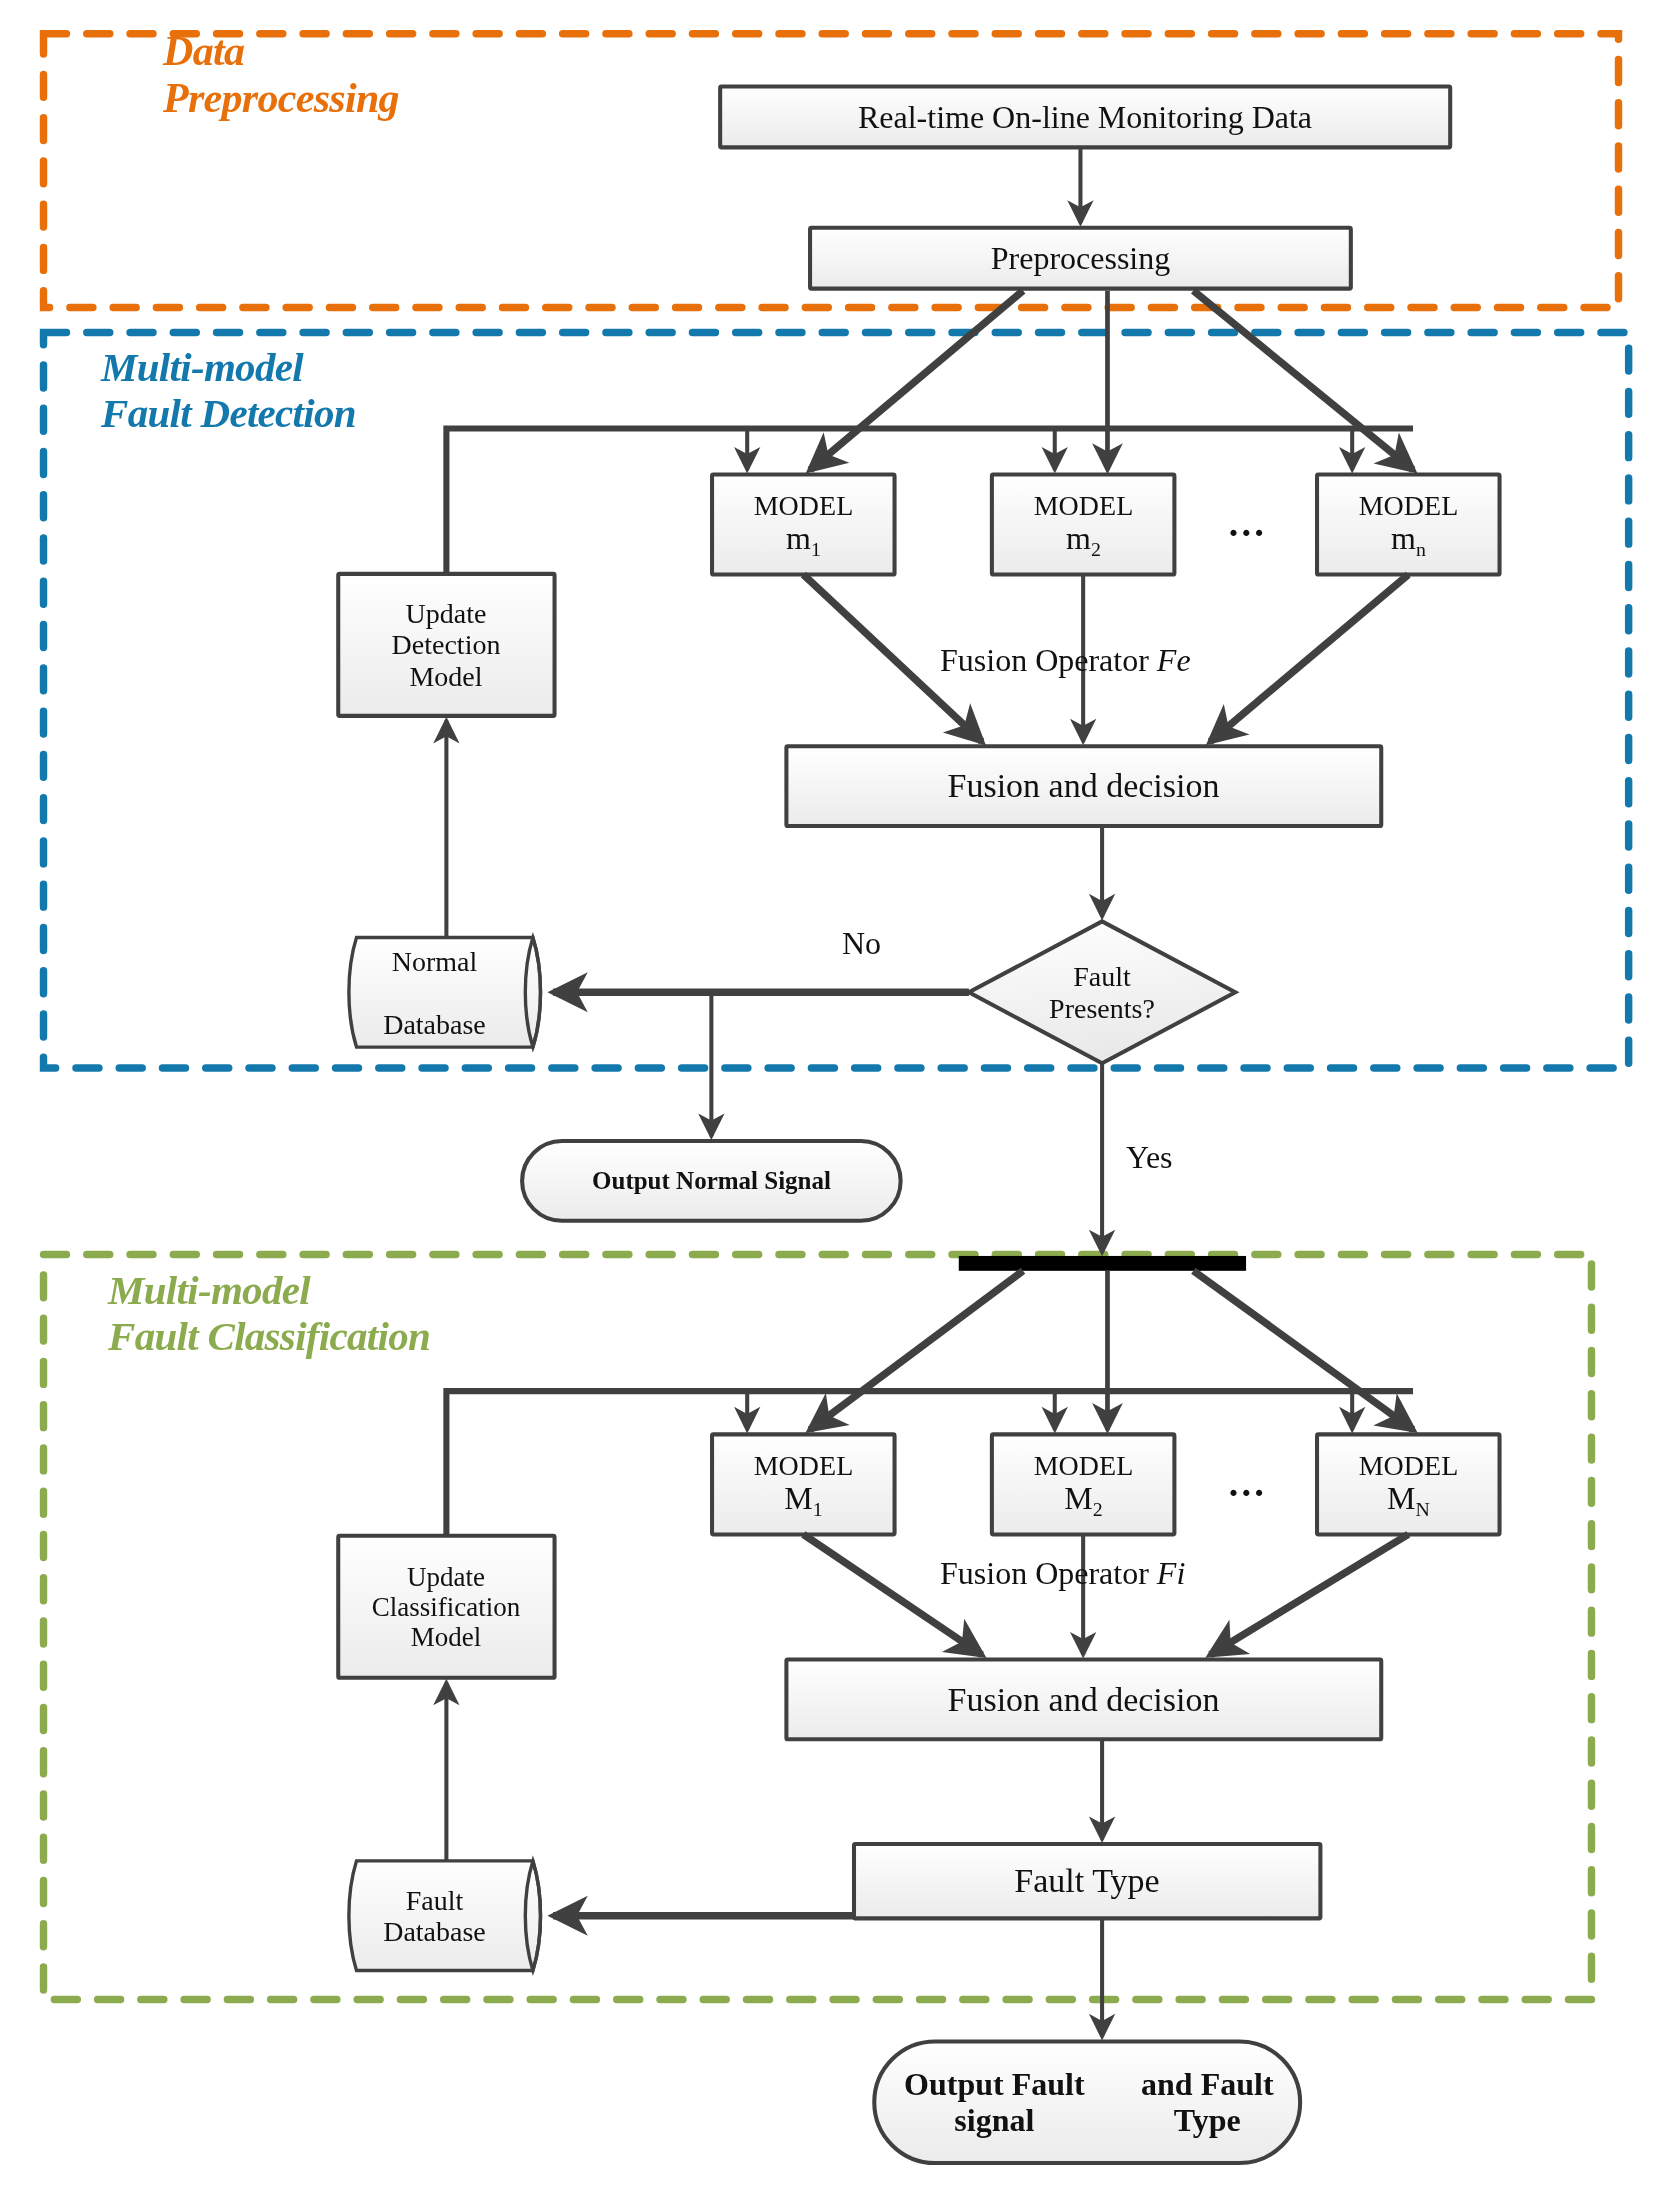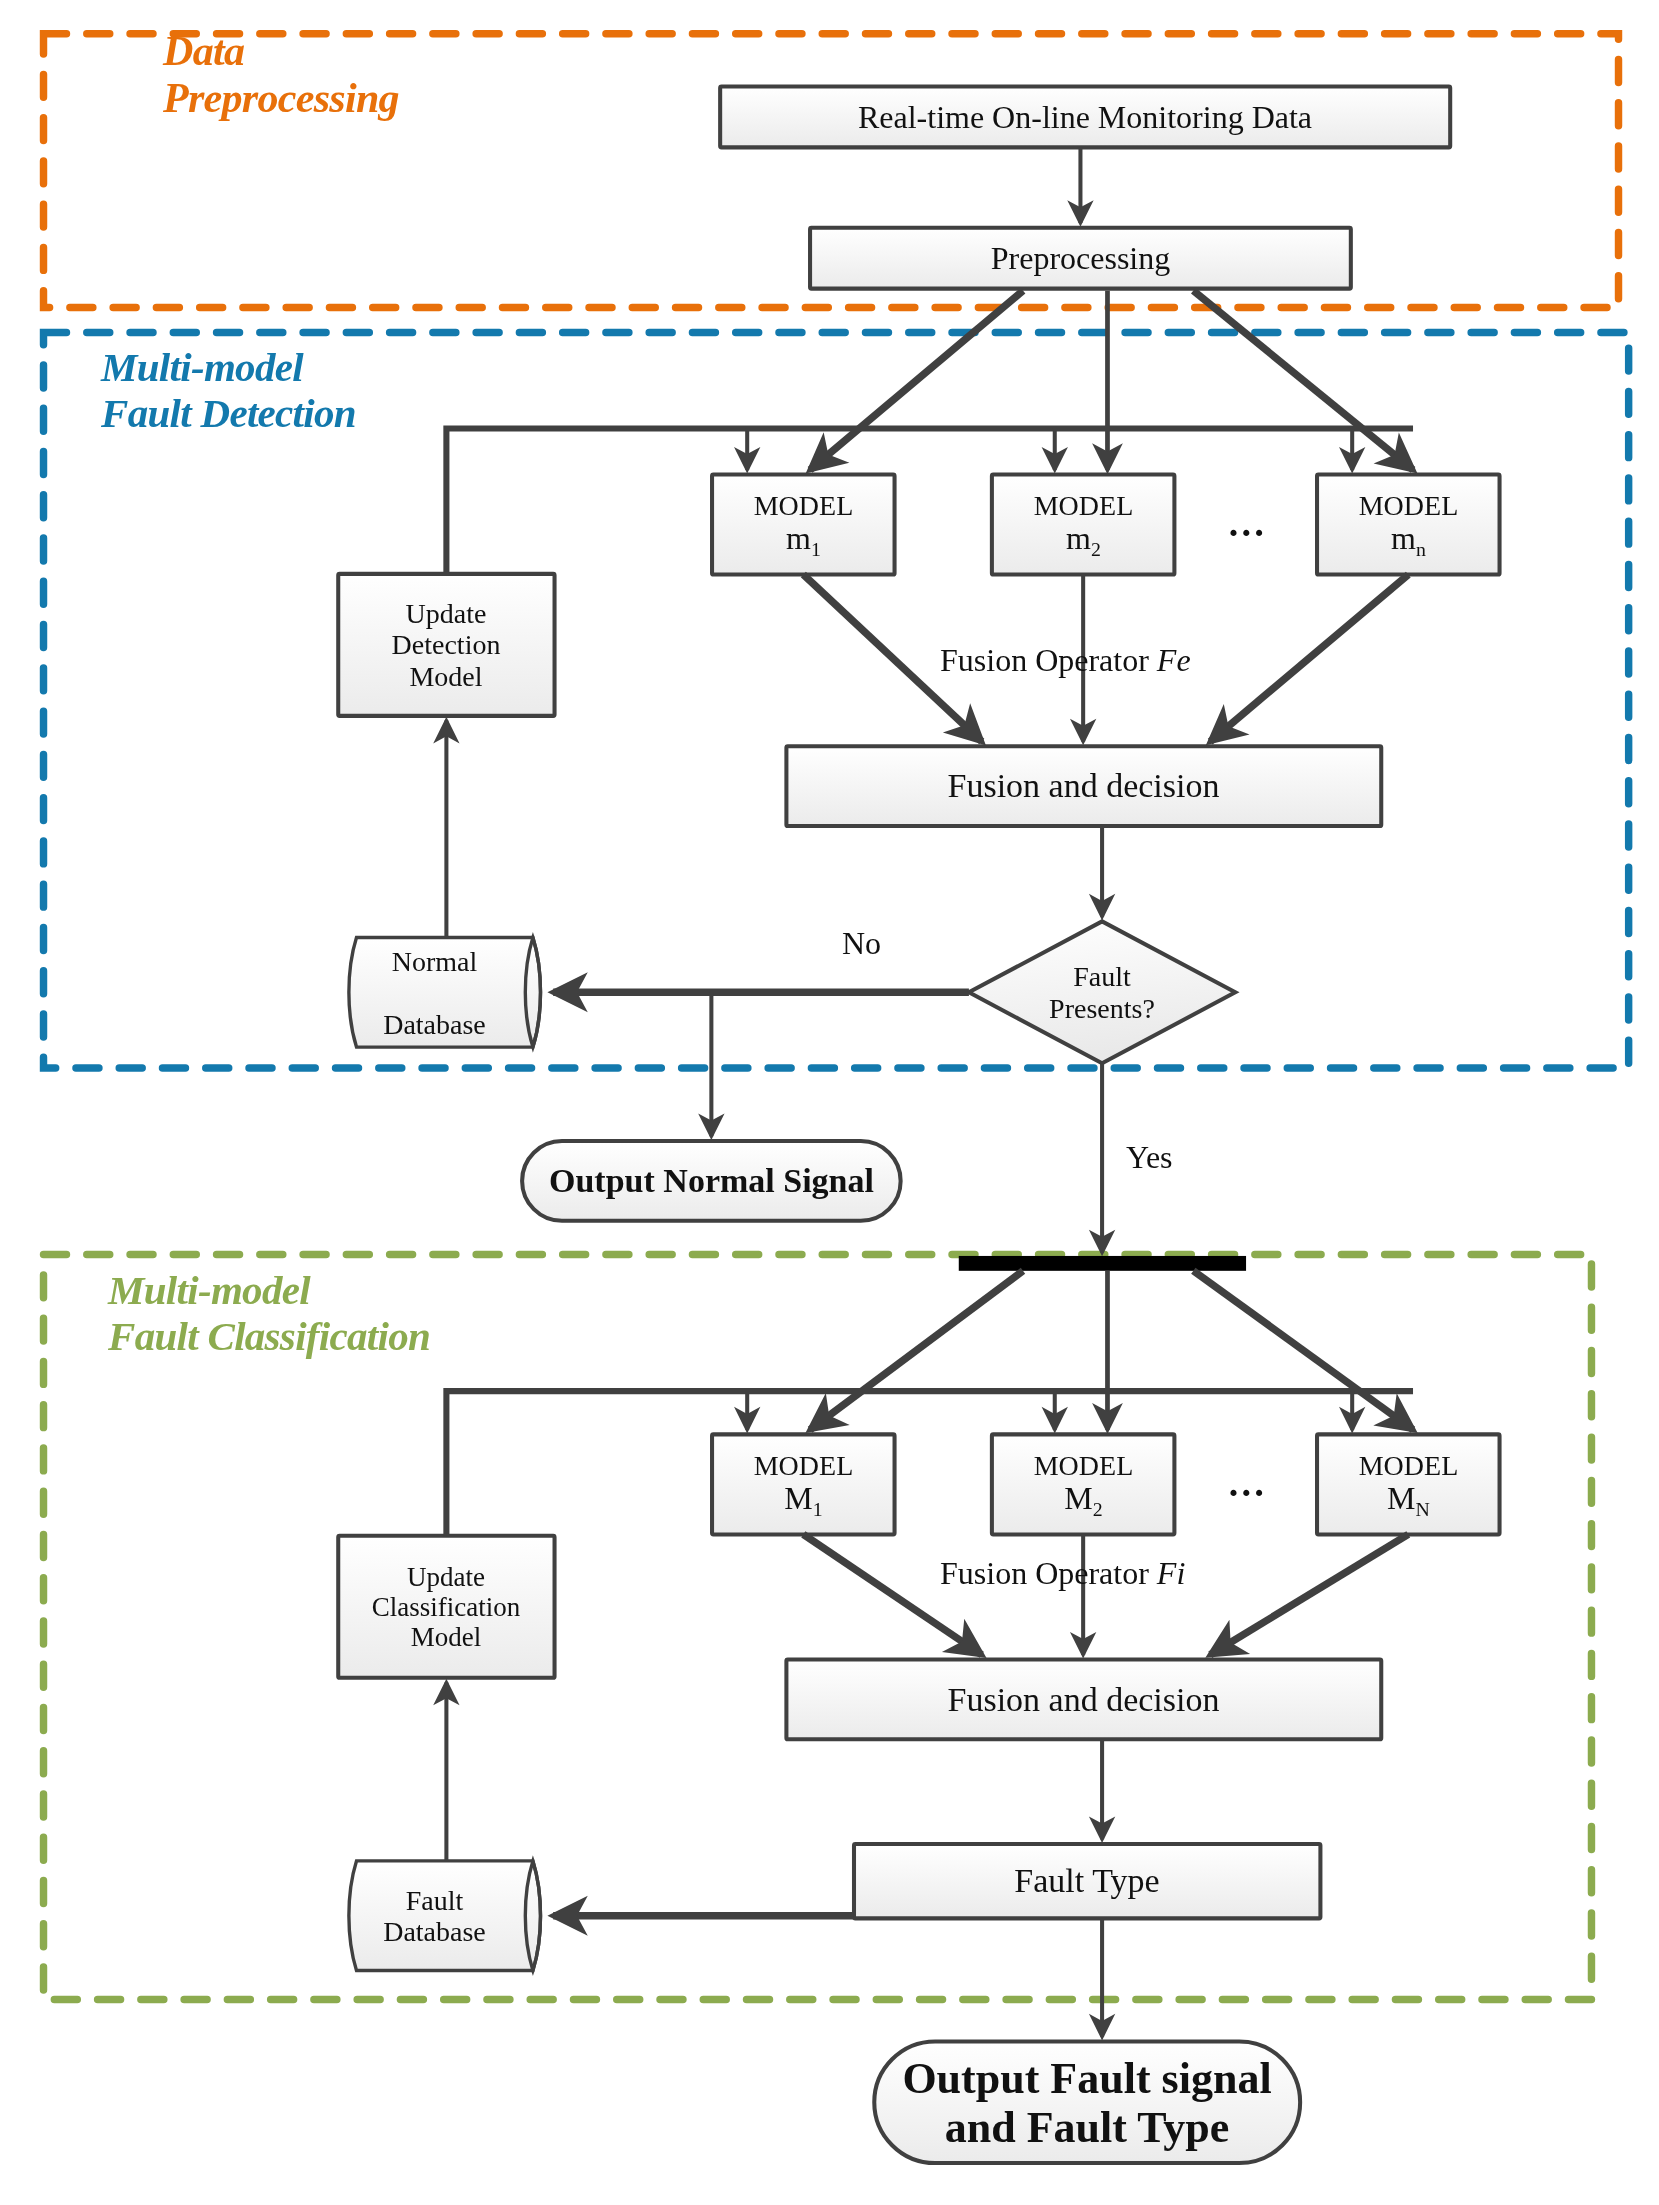--- a/index.html
+++ b/index.html
@@ -177,21 +177,21 @@
   <div class="node-text" style="left:346px;top:938px;width:177px;height:110px;font-size:28px;flex-direction:column;gap:32px;">
     <span>Normal</span>
     <span>Database</span>
   </div>
 
   <div class="node-text" style="left:987px;top:933px;width:230px;height:119px;font-size:28px;flex-direction:column;">
     <span>Fault</span>
     <span>Presents?</span>
   </div>
 
-  <div class="node-text" style="left:522px;top:1141px;width:379px;height:80px;font-size:34px;font-weight:bold;">Output Normal Signal</div>
+  <div class="node-text" style="left:522px;top:1141px;width:379px;height:80px;font-size:25px;font-weight:bold;">Output Normal Signal</div>
 
   <div class="node-text" style="left:712px;top:1435px;width:183px;height:100px;font-size:28px;flex-direction:column;">
     <span>MODEL</span>
     <span style="font-size:32px;">M<span class="sub">1</span></span>
   </div>
   <div class="node-text" style="left:992px;top:1435px;width:183px;height:100px;font-size:28px;flex-direction:column;">
     <span>MODEL</span>
     <span style="font-size:32px;">M<span class="sub">2</span></span>
   </div>
   <div class="node-text" style="left:1317px;top:1435px;width:183px;height:100px;font-size:28px;flex-direction:column;">
@@ -210,21 +210,21 @@
 
   <div class="node-text" style="left:786px;top:1660px;width:595px;height:80px;font-size:34px;">Fusion and decision</div>
 
   <div class="node-text" style="left:854px;top:1844px;width:466px;height:74px;font-size:34px;">Fault Type</div>
 
   <div class="node-text" style="left:346px;top:1861px;width:177px;height:110px;font-size:28px;flex-direction:column;">
     <span>Fault</span>
     <span>Database</span>
   </div>
 
-  <div class="node-text" style="left:874px;top:2042px;width:426px;height:122px;font-size:44px;font-weight:bold;flex-direction:column;">
+  <div class="node-text" style="left:874px;top:2042px;width:426px;height:122px;font-size:32px;font-weight:bold;flex-direction:row;">
     <span>Output Fault signal</span>
     <span>and Fault Type</span>
   </div>
 
   <div class="edge-label" style="left:940px;top:642px;font-size:32px;white-space:nowrap;">
     <span>Fusion Operator </span><span class="ital">Fe</span>
   </div>
 
   <div class="edge-label" style="left:940px;top:1555px;font-size:32px;white-space:nowrap;">
     <span>Fusion Operator </span><span class="ital">Fi</span>

